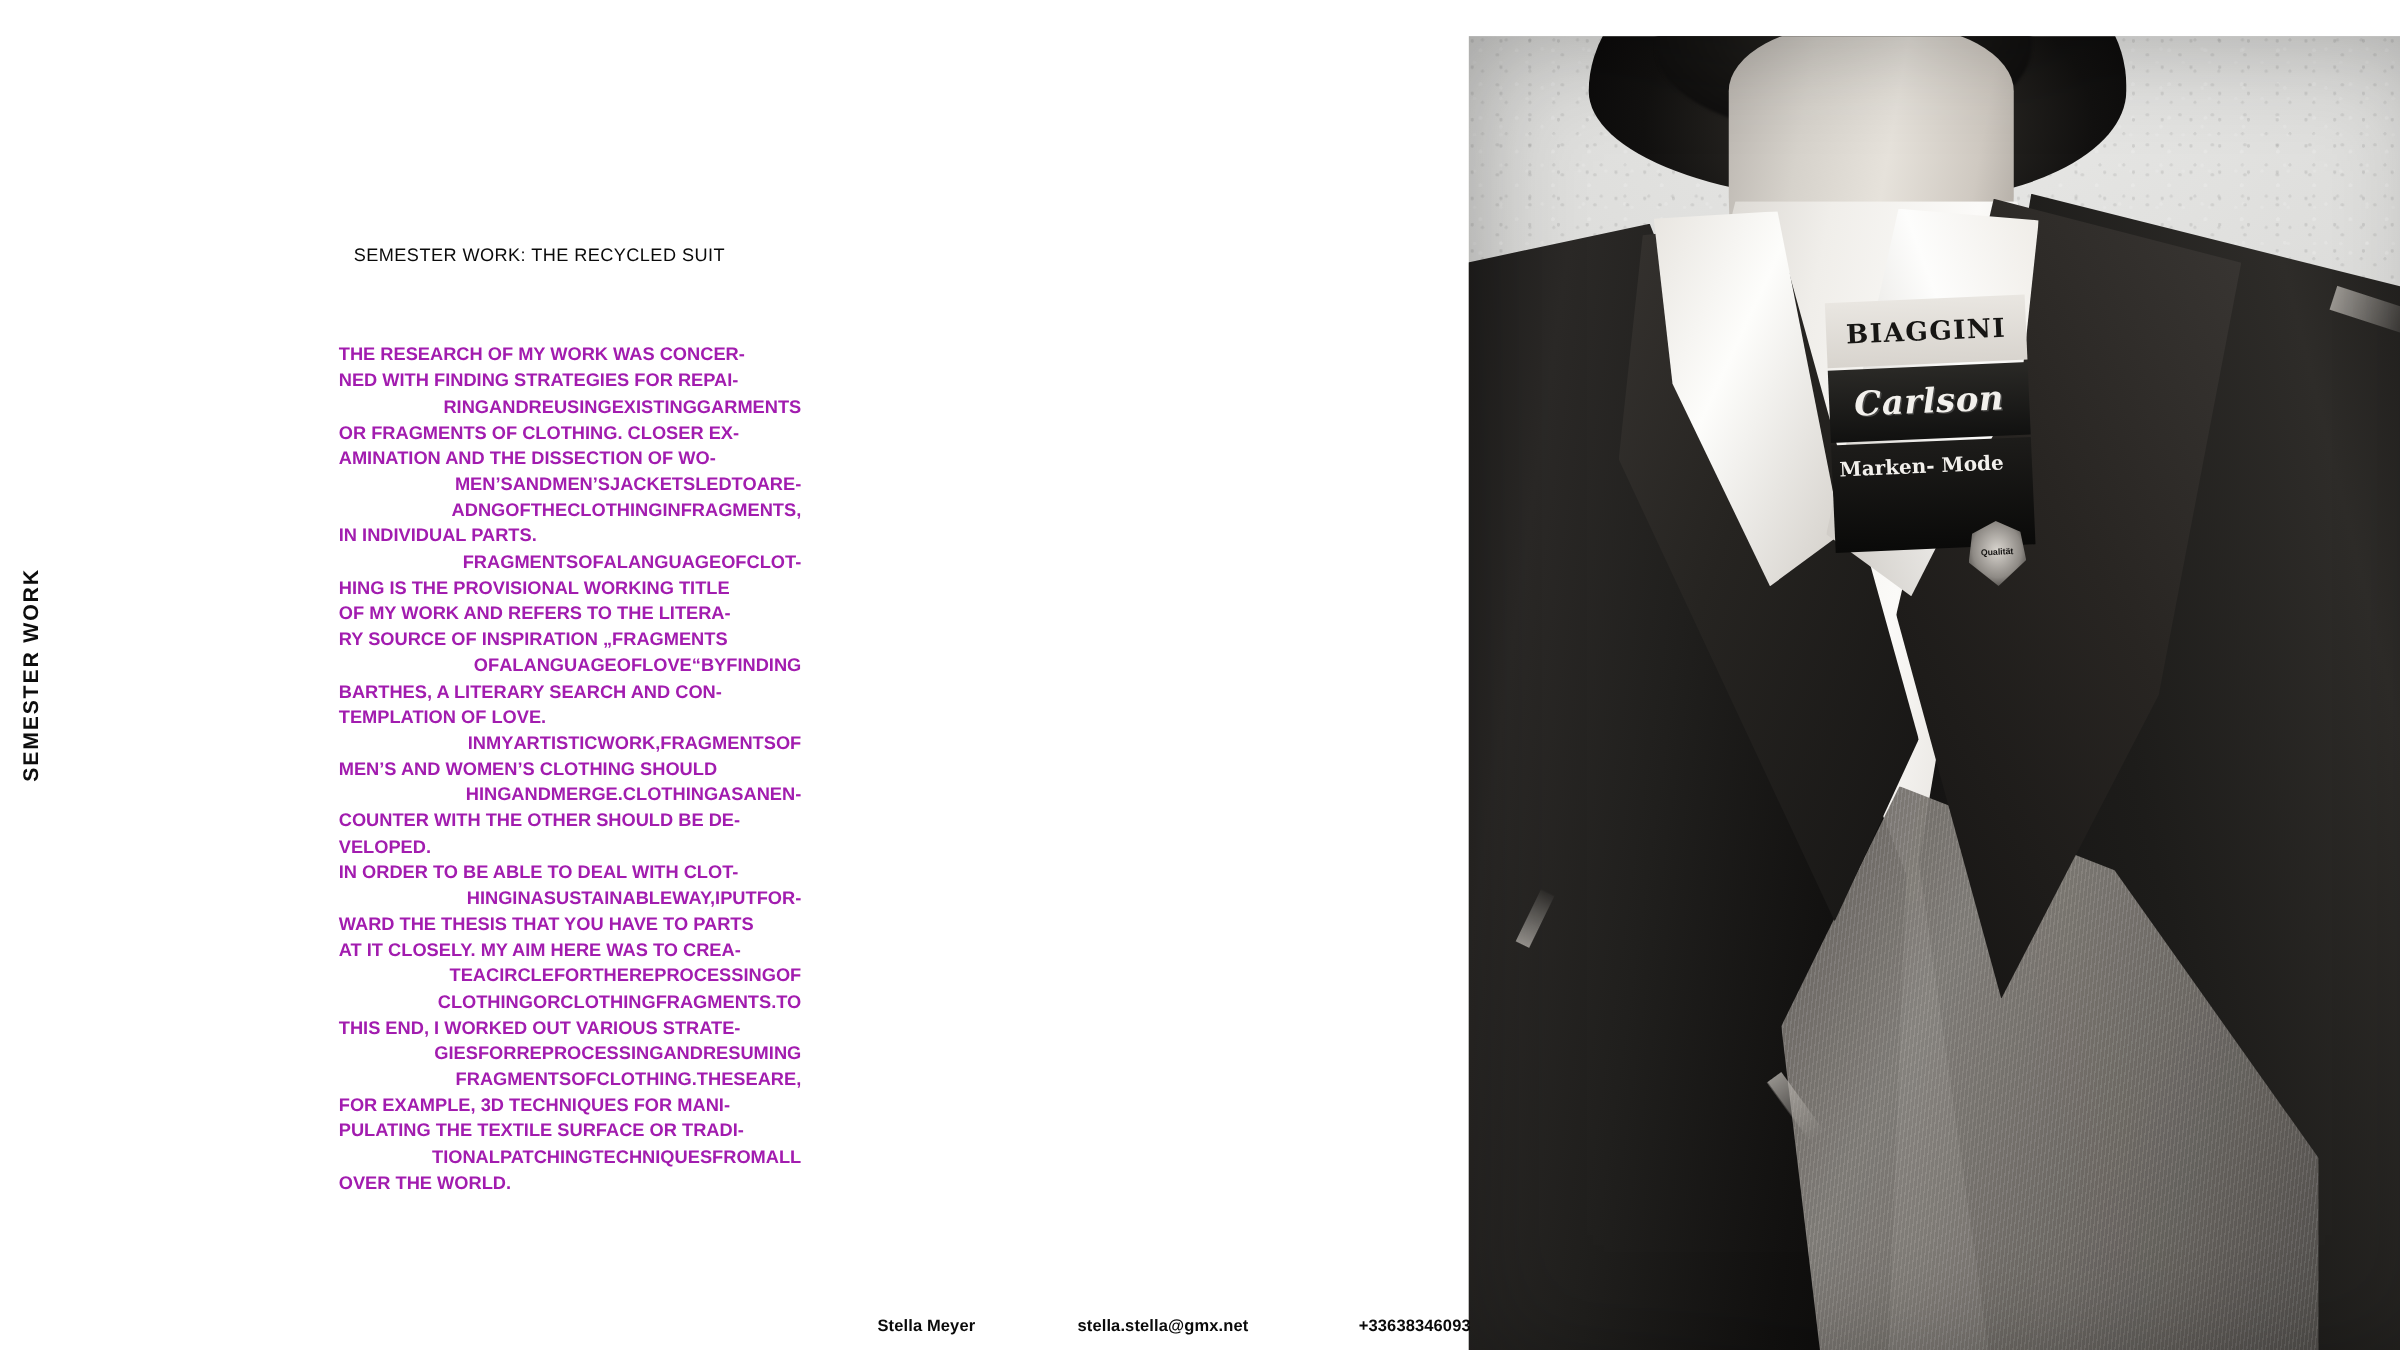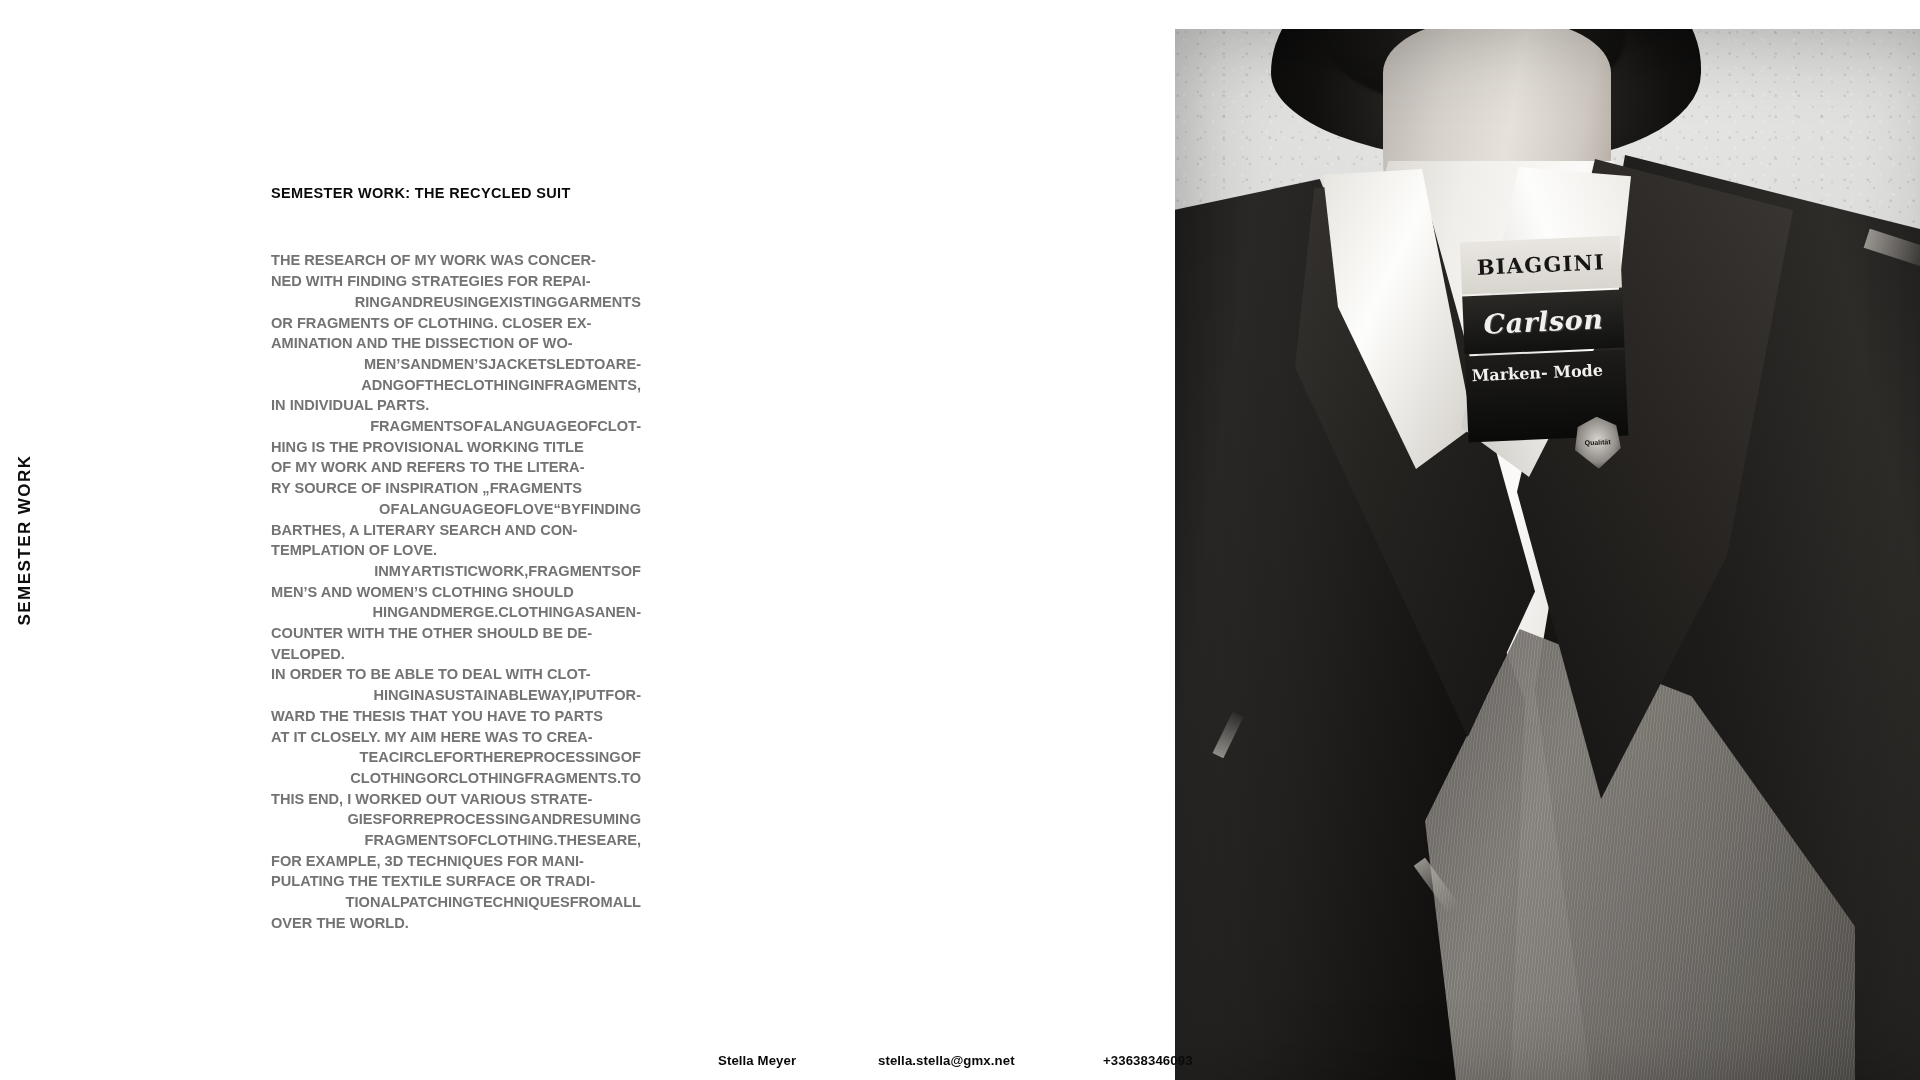--- a/index.html
+++ b/index.html
@@ -42,43 +42,43 @@
 
   
   #text-column {
     position: absolute;
     left: 271px;
     top: 185px;
     width: 370px;
   }
   .doc-title {
     font-size: 14.5px;
-    font-weight: 700;
+    font-weight: 400;
     letter-spacing: 0.35px;
     line-height: 1.2;
-    margin: 0;
+    margin: 12px;
     color: #0a0a0a;
   }
   .doc-subtitle {
     font-size: 14.5px;
     font-weight: 700;
     letter-spacing: 0.2px;
     line-height: 1.2;
     margin: 0;
     padding-top: 48px;
     color: #0a0a0a;
   }
   #body-copy {
     padding-top: 48px;
   }
   .para {
     margin: 0;
     font-size: 14.6px;
     font-weight: 700;
-    color: #737373;
+    color: #a21caf;
   }
   .para .ln {
     display: block;
     line-height: 20.7px;
     white-space: nowrap;
   }
   
   .para .ln.j {
     display: flex;
     justify-content: flex-end;
@@ -285,21 +285,21 @@
   #photo .dark-edge {
     position: absolute;
     inset: 0;
     box-shadow: inset 0 0 90px rgba(0,0,0,.30);
     pointer-events: none;
   }
 
   
   #footer {
     position: absolute;
-    left: 718px;
+    left: 702px;
     top: 1068px;
     transform: translateY(-100%);
     width: 520px;
     display: flex;
     align-items: baseline;
   }
   #footer .f-item {
     font-size: 13.2px;
     font-weight: 700;
     color: #0a0a0a;

